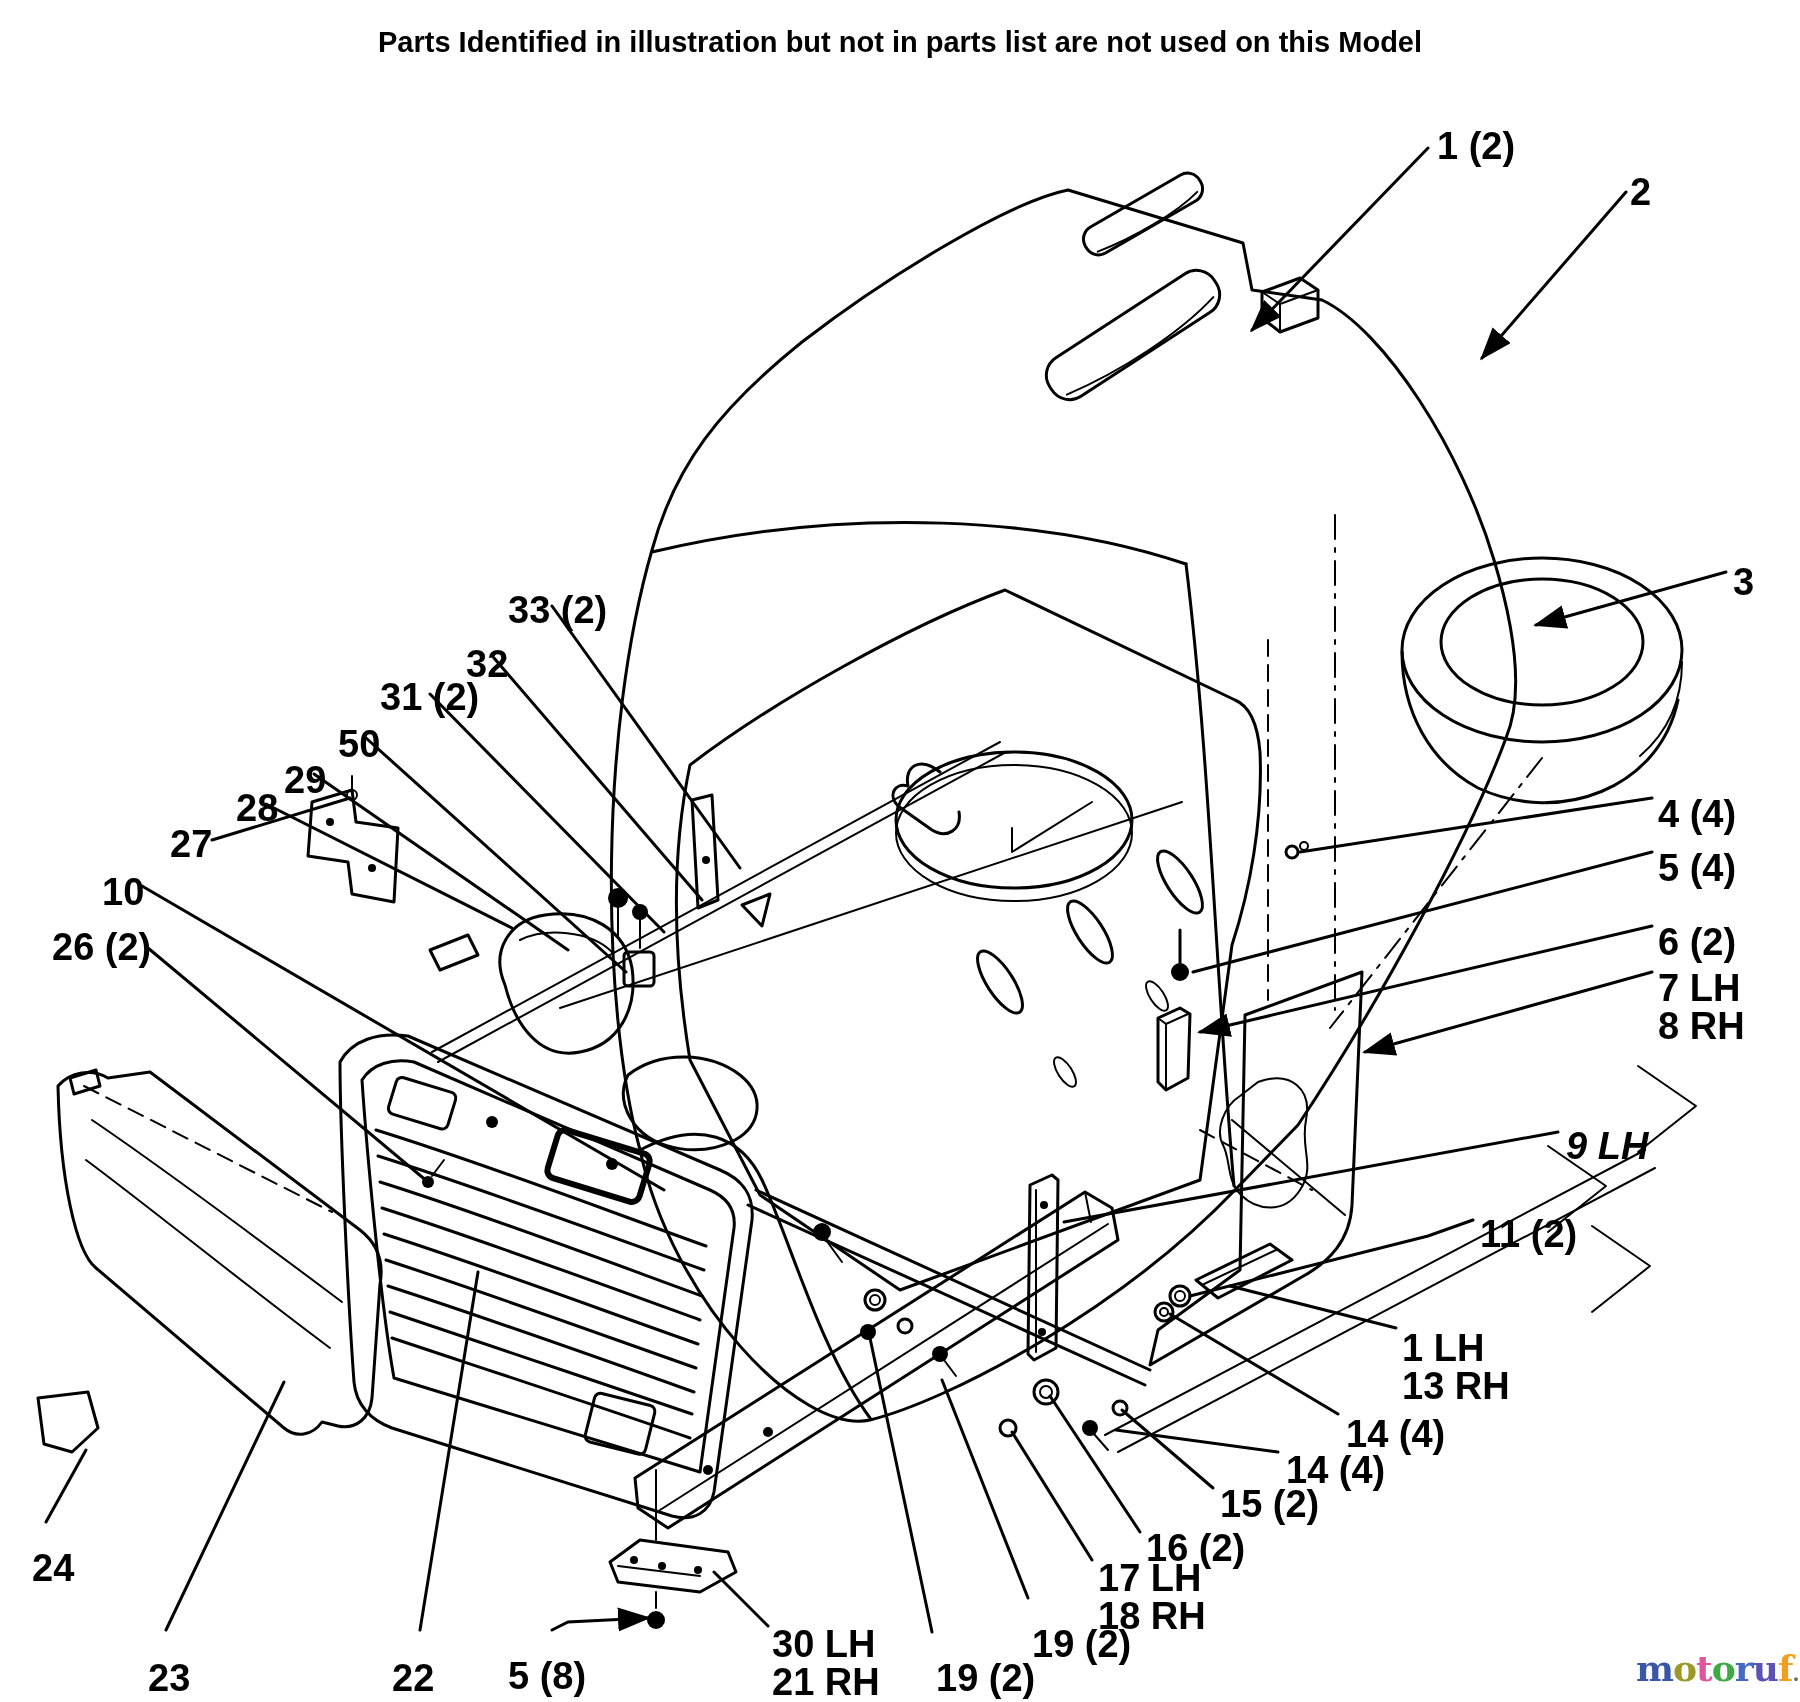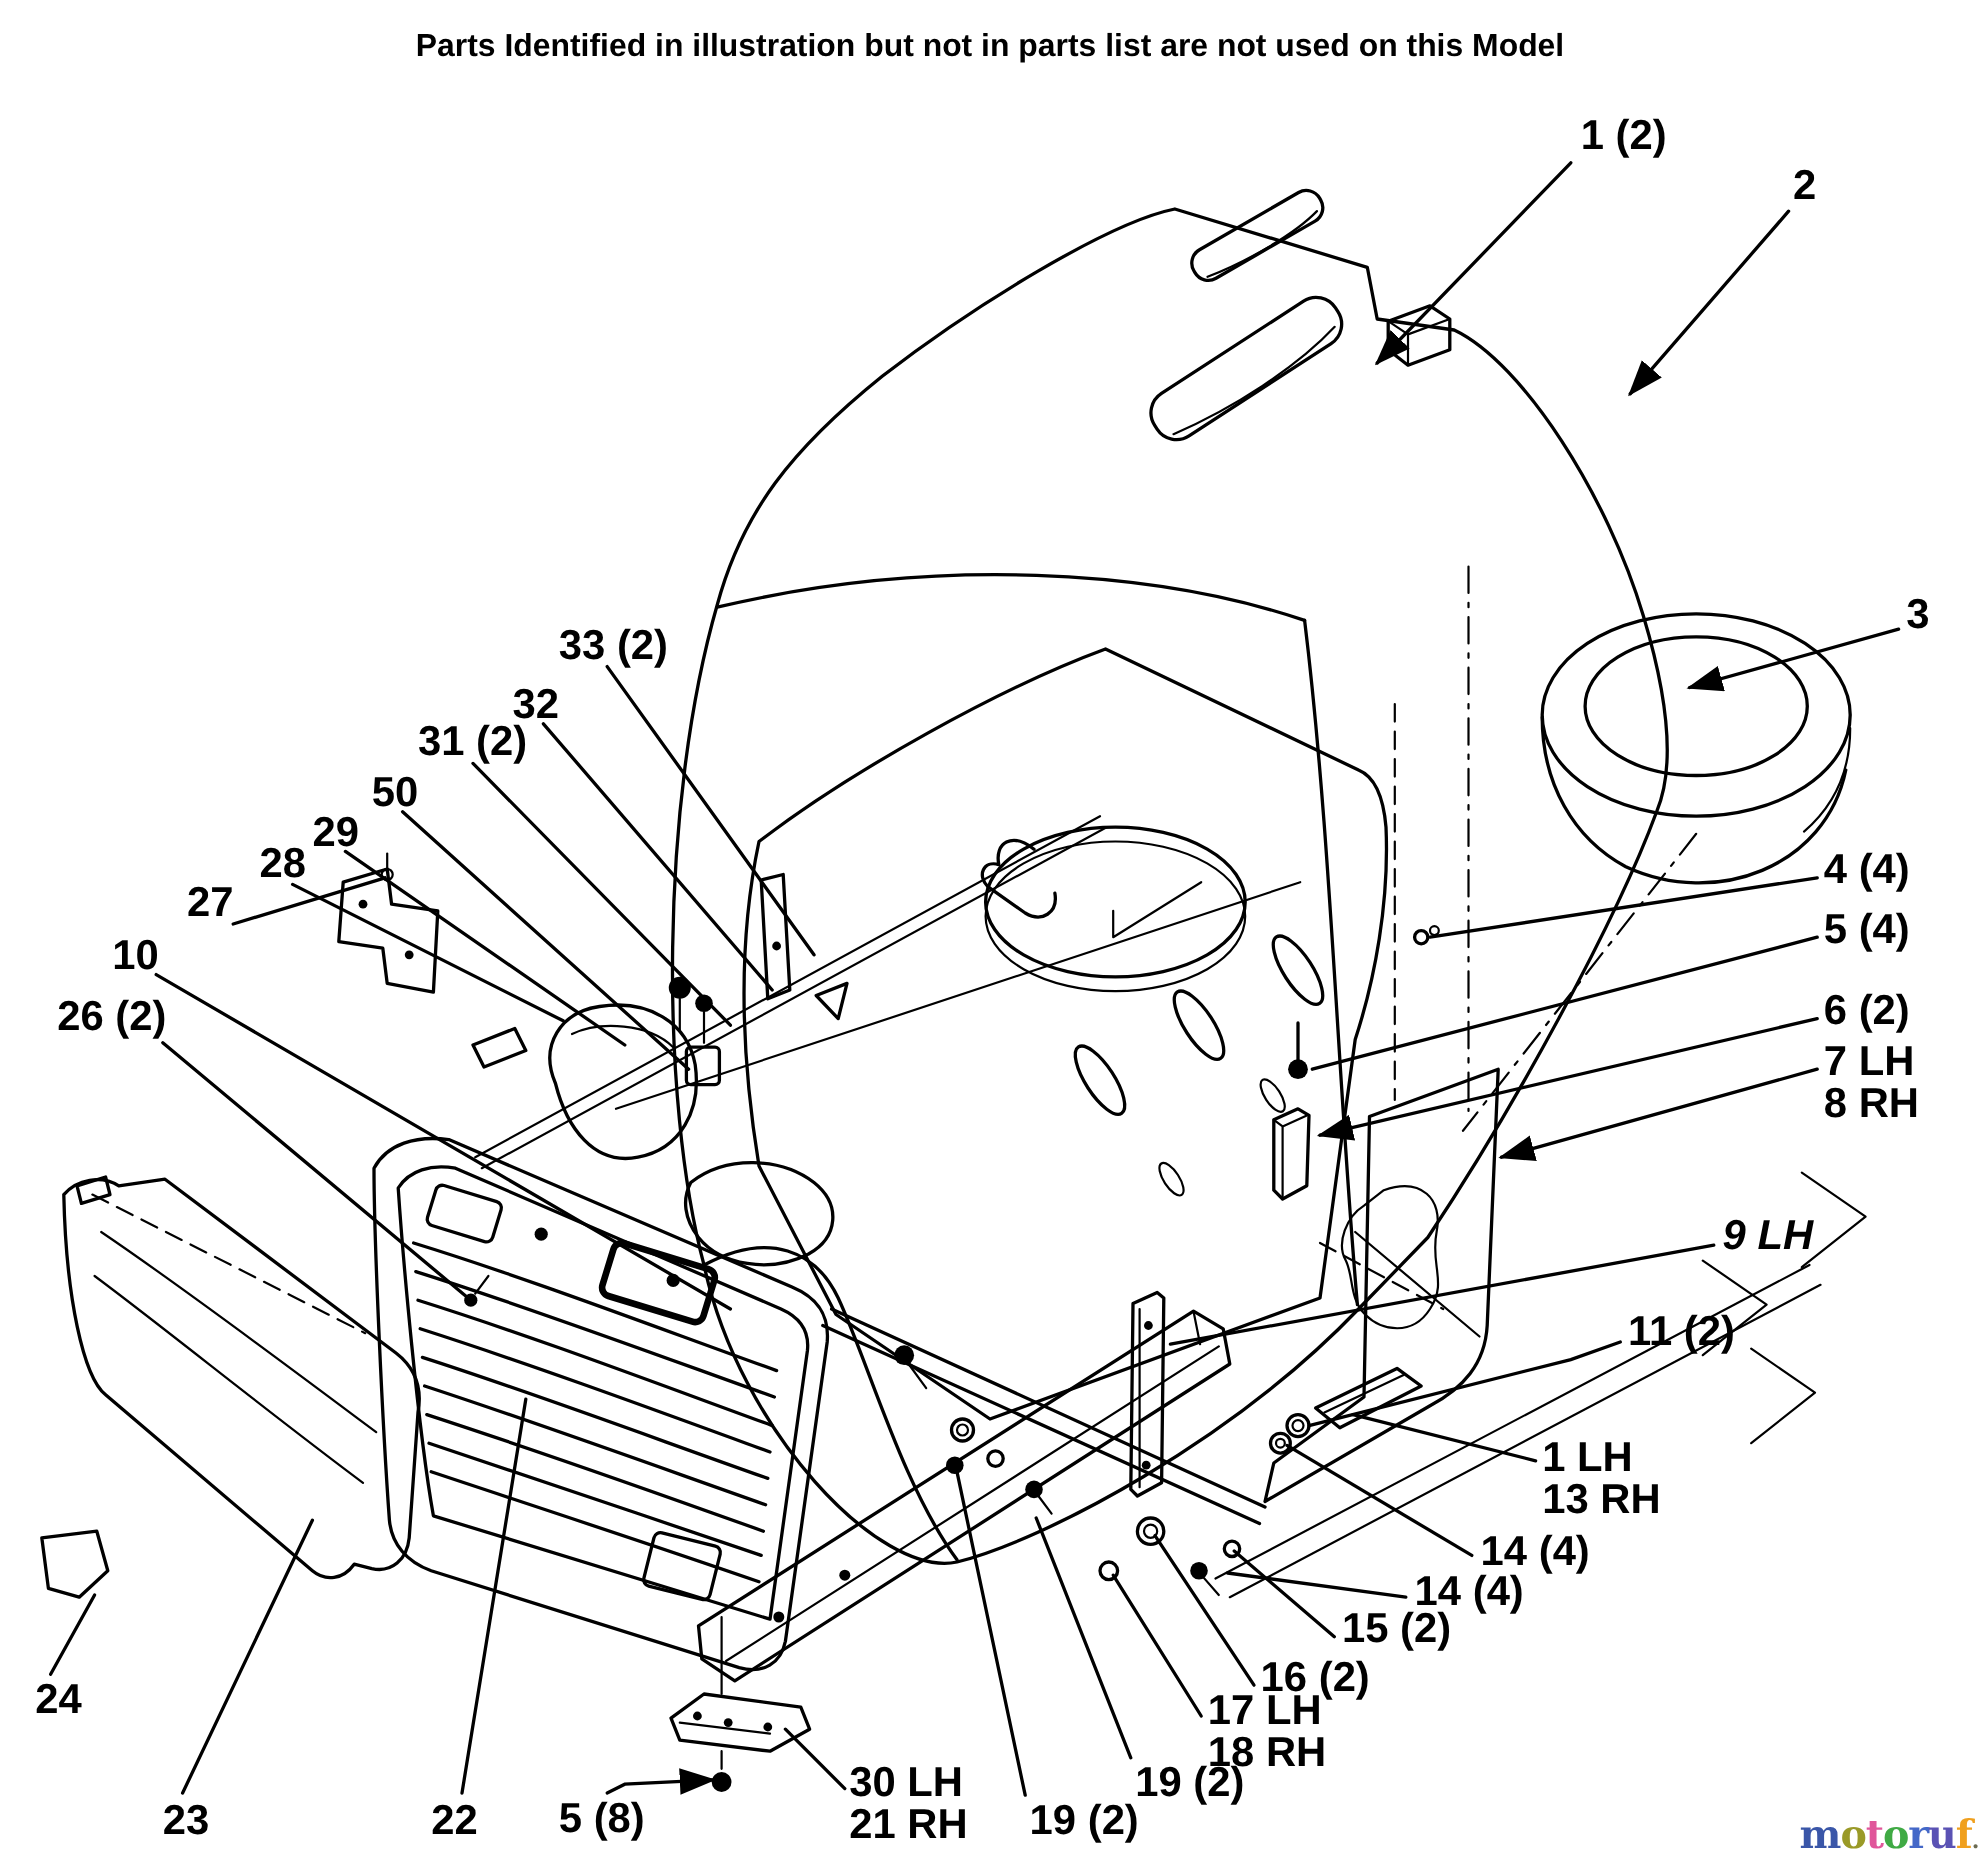--- a/index.html
+++ b/index.html
@@ -1,21 +1,21 @@
 <!DOCTYPE html>
 <html><head>
 <meta charset="utf-8">
 <style>
   html,body{margin:0;padding:0;background:#fff;}
   #stage{position:relative;width:1800px;height:1702px;background:#ffffff;overflow:hidden;
          font-family:"Liberation Sans",sans-serif;}
   .title{position:absolute;top:26px;left:0;width:100%;text-align:center;
          font-weight:bold;font-size:29px;color:#000;letter-spacing:0px;}
   .callout{position:absolute;font-weight:bold;font-size:38px;line-height:1.0;
-           color:#000;white-space:nowrap;font-family:"Liberation Sans",sans-serif;}
+           color:#000;white-space:nowrap;font-family:"Liberation Sans",sans-serif;margin-top:23px;}
   svg#diagram{position:absolute;left:0;top:0;}
   .part{fill:none;stroke:#000;stroke-width:3;stroke-linecap:round;stroke-linejoin:round;}
   .thin{stroke-width:2;}
   .thick{stroke-width:6;}
   .fillb{fill:#000;stroke:none;}
   .leader{fill:none;stroke:#000;stroke-width:3;stroke-linecap:round;}
   .dash{stroke-dasharray:16 9;}
   .dashdot{stroke-dasharray:24 9 4 9;}
   #watermark{position:absolute;left:1636px;top:1650px;cursor:pointer;
              font-family:"DejaVu Serif",serif;font-weight:bold;font-size:36px;

